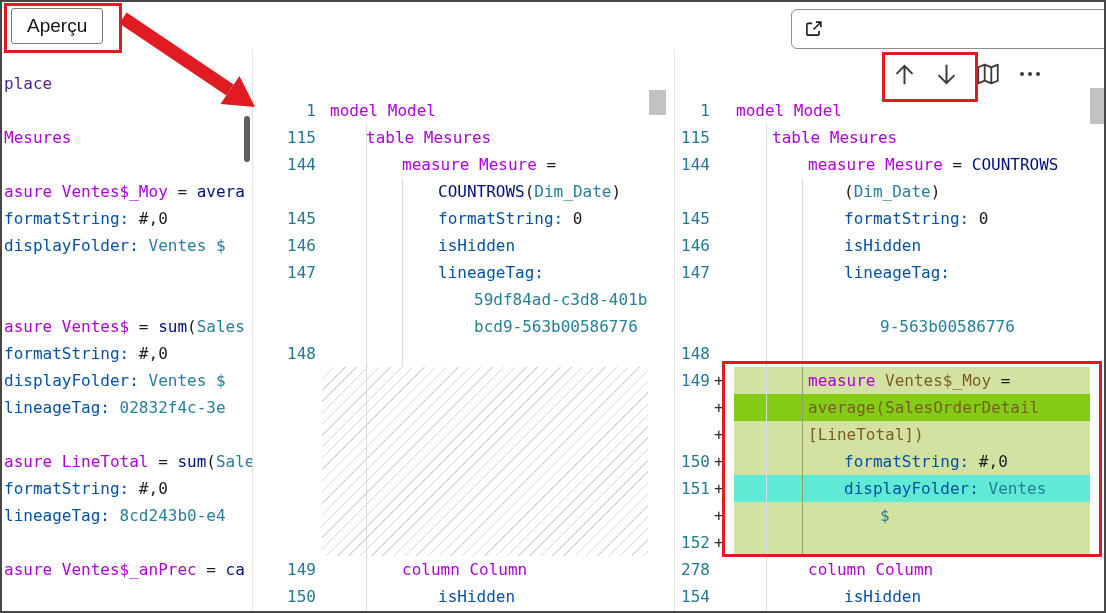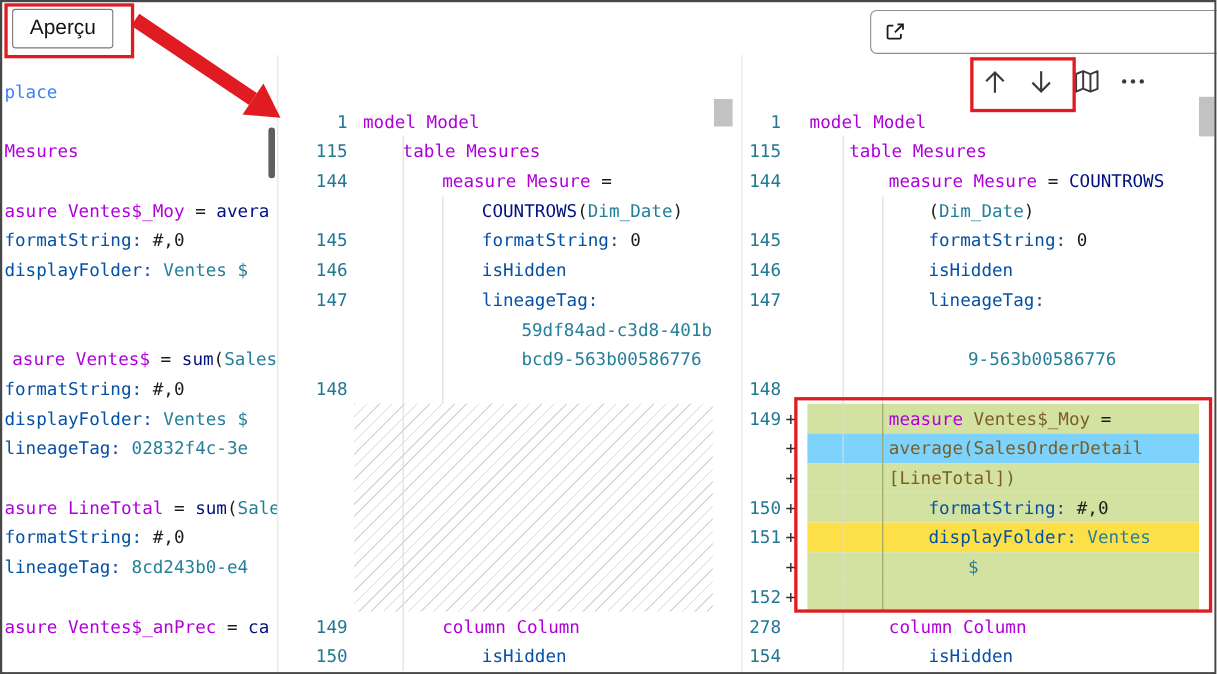--- a/index.html
+++ b/index.html
@@ -57,21 +57,21 @@
   .guide-dark{background:#97a06c}
 
   
   .c-kw{color:#af00db}
   .c-name{color:#af00db}
   .c-prop{color:#0451a5}
   .c-func{color:#001080}
   .c-val{color:#1b1b1b}
   .c-teal{color:#267f99}
   .c-brown{color:#795e26}
-  .c-red{color:#3b82f6}
+  .c-red{color:#4c1d95}
 
   
   #diff-toolbar{position:absolute;left:886px;top:54px;display:flex;gap:6px;z-index:20}
   .icon-btn{width:36px;height:40px;display:flex;align-items:center;justify-content:center;border-radius:5px;background:transparent}
   .dots{display:flex;gap:4px;align-items:center}
   .dot{width:4px;height:4px;border-radius:50%;background:#3a3a3a}
 
   
   .sb{position:absolute;z-index:8}
   #sb-left{left:244px;top:116px;width:6px;height:46px;background:#5f5f5f;border-radius:3px}
@@ -159,21 +159,21 @@
     <div class="crow">
       <span class="codeline" style="padding-left: 2px;"><span class="c-prop">displayFolder: </span><span class="c-teal">Ventes $</span></span>
     </div>
     <div class="crow">
       <span class="codeline" style="padding-left: 2px;"></span>
     </div>
     <div class="crow">
       <span class="codeline" style="padding-left: 2px;"></span>
     </div>
     <div class="crow">
-      <span class="codeline" style="padding-left: 2px; text-align: right;"><span class="c-kw">asure </span><span class="c-name">Ventes$</span><span class="c-val"> = </span><span class="c-func">sum</span><span class="c-val">(</span><span class="c-teal">Sales</span></span>
+      <span class="codeline" style="padding-left: 2px;"><span class="c-kw">asure </span><span class="c-name">Ventes$</span><span class="c-val"> = </span><span class="c-func">sum</span><span class="c-val">(</span><span class="c-teal">Sales</span></span>
     </div>
     <div class="crow">
       <span class="codeline" style="padding-left: 2px;"><span class="c-prop">formatString: </span><span class="c-val">#,0</span></span>
     </div>
     <div class="crow">
       <span class="codeline" style="padding-left: 2px;"><span class="c-prop">displayFolder: </span><span class="c-teal">Ventes $</span></span>
     </div>
     <div class="crow">
       <span class="codeline" style="padding-left: 2px;"><span class="c-prop">lineageTag: </span><span class="c-teal">02832f4c-3e</span></span>
     </div>
@@ -305,36 +305,36 @@
       <span class="codeline" style="padding-left: 2px;"></span>
     </div>
     <div class="crow added">
       <span class="num">149</span>
       <span class="plus">+</span>
       <span class="codeline" style="padding-left: 74px; background: rgb(211, 226, 161);"><span class="c-kw">measure </span><span class="c-brown">Ventes$_Moy</span><span class="c-val"> =</span></span>
     </div>
     <div class="crow added">
       <span class="num"></span>
       <span class="plus">+</span>
-      <span class="codeline" style="padding-left: 74px; background: #7dd3fc;"><span class="c-brown">average(SalesOrderDetail</span></span>
+      <span class="codeline" style="padding-left: 74px; background: #84cc16;"><span class="c-brown">average(SalesOrderDetail</span></span>
     </div>
     <div class="crow added">
       <span class="num"></span>
       <span class="plus">+</span>
       <span class="codeline" style="padding-left: 74px; background: rgb(211, 226, 161);"><span class="c-brown">[LineTotal])</span></span>
     </div>
     <div class="crow added">
       <span class="num">150</span>
       <span class="plus">+</span>
       <span class="codeline" style="padding-left: 110px; background: rgb(211, 226, 161);"><span class="c-prop">formatString: </span><span class="c-val">#,0</span></span>
     </div>
     <div class="crow added">
       <span class="num">151</span>
       <span class="plus">+</span>
-      <span class="codeline" style="padding-left: 110px; background: #fde047;"><span class="c-prop">displayFolder: </span><span class="c-teal">Ventes</span></span>
+      <span class="codeline" style="padding-left: 110px; background: #5eead4;"><span class="c-prop">displayFolder: </span><span class="c-teal">Ventes</span></span>
     </div>
     <div class="crow added">
       <span class="num"></span>
       <span class="plus">+</span>
       <span class="codeline" style="padding-left: 146px; background: rgb(211, 226, 161);"><span class="c-teal">$</span></span>
     </div>
     <div class="crow added">
       <span class="num">152</span>
       <span class="plus">+</span>
       <span class="codeline" style="padding-left: 2px; background: rgb(211, 226, 161);"></span>

